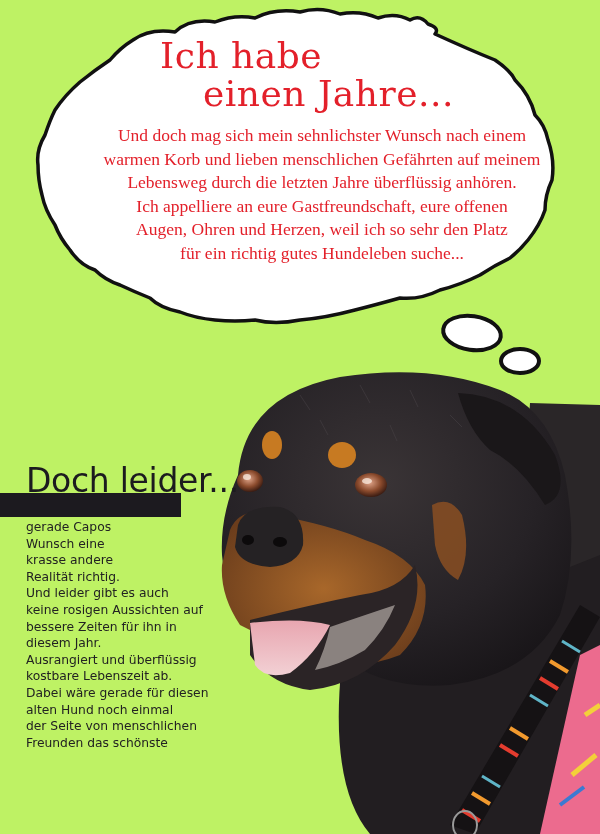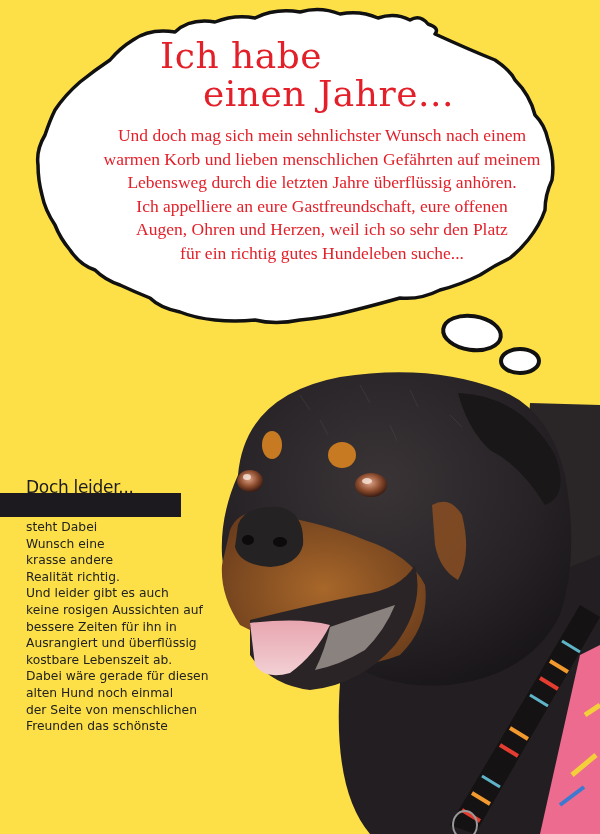--- a/index.html
+++ b/index.html
@@ -11,21 +11,21 @@
       width: 600px;
       height: 834px;
       position: relative;
       overflow: hidden;
       font-family: "Liberation Sans", sans-serif;
     }
     .page {
       position: absolute;
       left: 0; top: 0;
       width: 600px; height: 834px;
-      background: #fde047;
+      background: #bef264;
     }
 
     
     .dog-photo {
       position: absolute;
       left: 200px;
       top: 355px;
       width: 400px;
       height: 479px;
     }
@@ -72,27 +72,26 @@
       line-height: 23.5px;
     }
     .bubble-body div { white-space: nowrap; }
 
     
     .section-heading {
       position: absolute;
       left: 26px;
       top: 466px;
       font-family: "DejaVu Sans", sans-serif;
-      font-size: 17px;
+      font-size: 33px;
       line-height: 30px;
       color: #1c1b1f;
       font-weight: normal;
       letter-spacing: -0.3px;
       white-space: nowrap;
-      margin-top: 6px;
     }
     .heading-bar {
       position: absolute;
       left: 0;
       top: 493px;
       width: 181px;
       height: 24px;
       background: #1c1a1f;
     }
     .body-text {
@@ -220,27 +219,28 @@
     <div>Lebensweg durch die letzten Jahre überflüssig anhören.</div>
     <div>Ich appelliere an eure Gastfreundschaft, eure offenen</div>
     <div>Augen, Ohren und Herzen, weil ich so sehr den Platz</div>
     <div>für ein richtig gutes Hundeleben suche...</div>
   </div>
 
   <div class="section-heading">Doch leider...</div>
   <div class="heading-bar"></div>
 
   <div class="body-text">
-    <div>steht Dabei</div>
+    <div>gerade Capos</div>
     <div>Wunsch eine</div>
     <div>krasse andere</div>
     <div>Realität richtig.</div>
     <div>Und leider gibt es auch</div>
     <div>keine rosigen Aussichten auf</div>
     <div>bessere Zeiten für ihn in</div>
+    <div>diesem Jahr.</div>
     <div>Ausrangiert und überflüssig</div>
     <div>kostbare Lebenszeit ab.</div>
     <div>Dabei wäre gerade für diesen</div>
     <div>alten Hund noch einmal</div>
     <div>der Seite von menschlichen</div>
     <div>Freunden das schönste</div>
   </div>
 
 </div>
 

